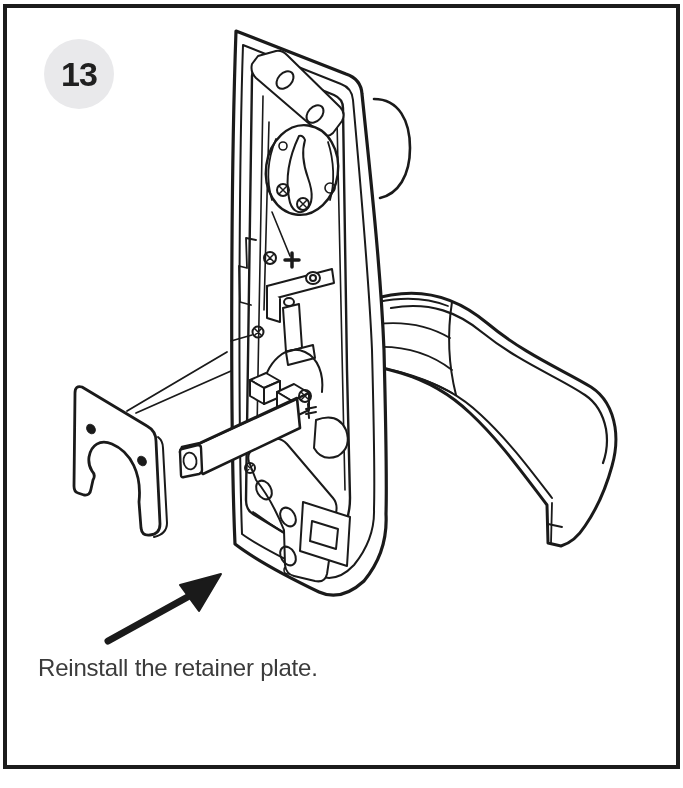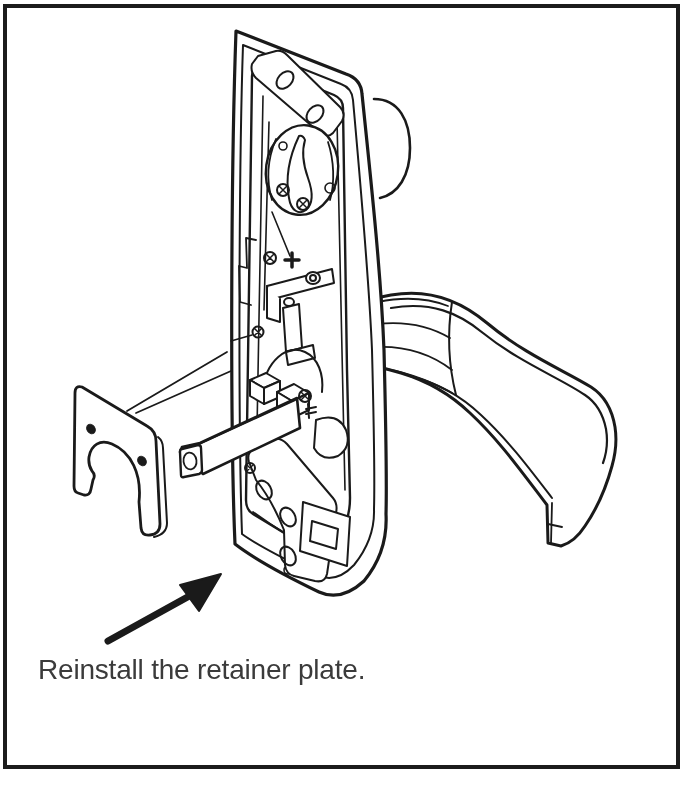--- a/index.html
+++ b/index.html
@@ -32,21 +32,21 @@
   }
   .step-badge span{
     font-size:34px;
     font-weight:bold;
     color:#202020;
     letter-spacing:-1px;
   }
   .caption{
     position:absolute;
     left:38px;top:654px;
-    font-size:28px;
+    font-size:24px;
     color:#3b3b3b;
     letter-spacing:-0.2px;
   }
 </style>
 </head>
 <body>
 
 <div class="page">
   <div class="frame"></div>
 
@@ -166,15 +166,18 @@
         <ellipse cx="142" cy="461" rx="4" ry="5" transform="rotate(-35 142 461)" fill="#1a1a1a" stroke-width="1"></ellipse>
       </g>
 
       <g>
         <path d="M108,641 L193,594" stroke-width="7"></path>
         <polygon points="221,574 180,585 199,611" fill="#1a1a1a" stroke="#1a1a1a" stroke-width="2"></polygon>
       </g>
     </g>
   </svg>
 
+  <div class="step-badge">
+    <span>13</span>
+  </div>
 
   <div class="caption">Reinstall the retainer plate.</div>
 </div>
 
 </body></html>

